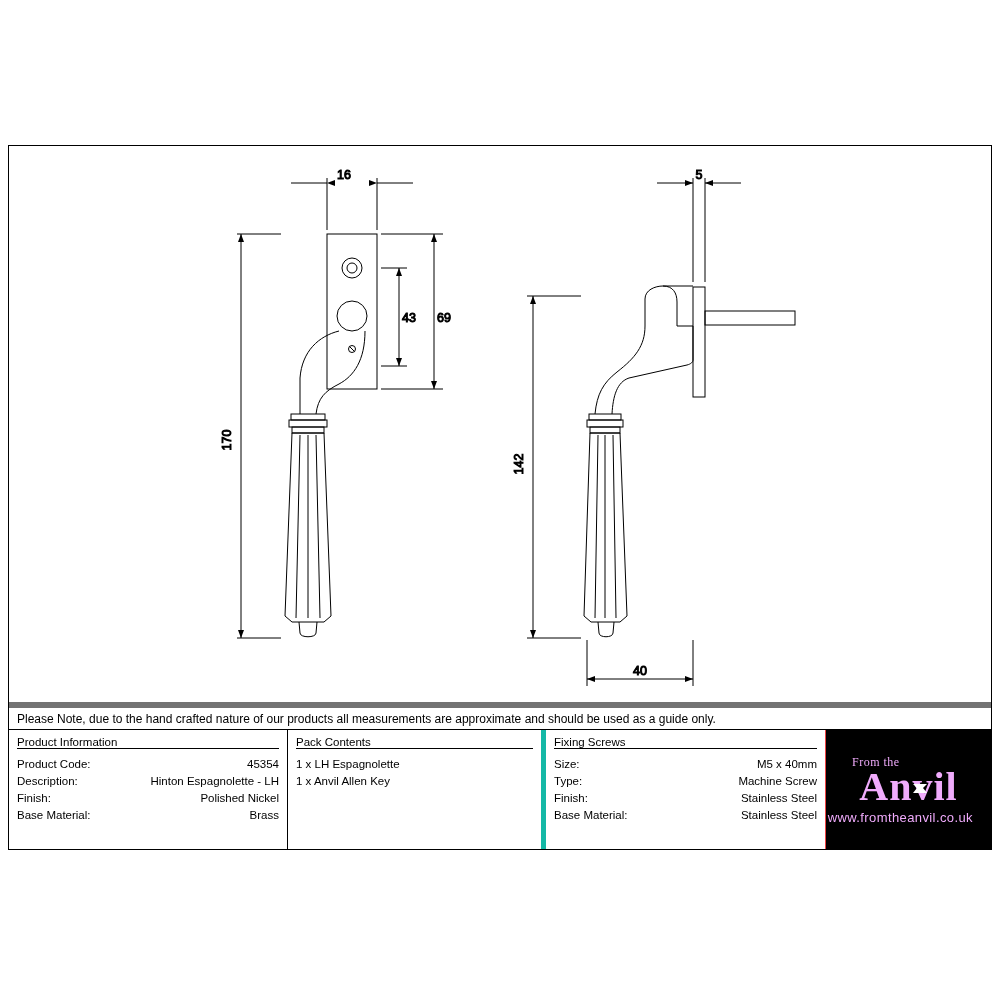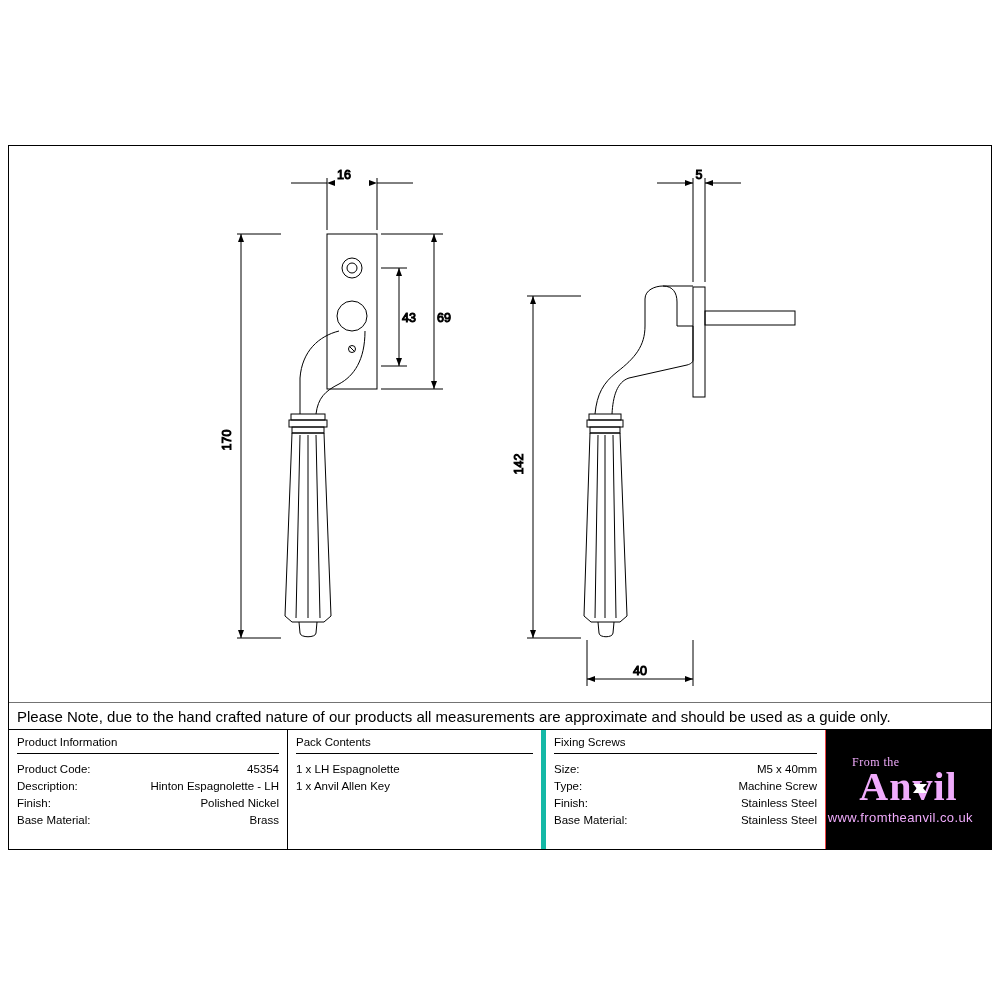--- a/index.html
+++ b/index.html
@@ -28,26 +28,26 @@
     left: 0; top: 0;
     width: 982px;
     height: 556px;
   }
   .note-bar {
     position: absolute;
     left: 0;
     top: 556px;
     width: 982px;
     height: 27px;
-    border-top: 1px solid #737373;
+    border-top: 6px solid #737373;
     box-sizing: border-box;
     display: flex;
     align-items: center;
     padding-left: 8px;
-    font-size: 15px;
+    font-size: 12px;
   }
   .info-bar {
     position: absolute;
     left: 0;
     top: 583px;
     width: 982px;
     height: 120px;
     border-top: 1px solid #000;
     box-sizing: border-box;
     display: flex;
@@ -56,21 +56,20 @@
     box-sizing: border-box;
     padding: 6px 8px 0 8px;
     position: relative;
   }
   .col-1 { width: 279px; border-right: 1px solid #000; }
   .col-2 { width: 258px; border-right: 5px solid #14b8a6; }
   .col-3 { width: 280px; border-right: 1px solid #ef4444; }
   .col-4 { width: 165px; background: #000; position: relative; }
   .col-head {
     font-size: 11.5px;
-    padding-bottom: 5px;
     border-bottom: 1px solid #000;
     margin-bottom: 7px;
   }
   .kv {
     font-size: 11.5px;
     line-height: 17px;
     display: flex;
     gap: 10px;
   }
   .kv .k { width: 93px; flex: none; }

